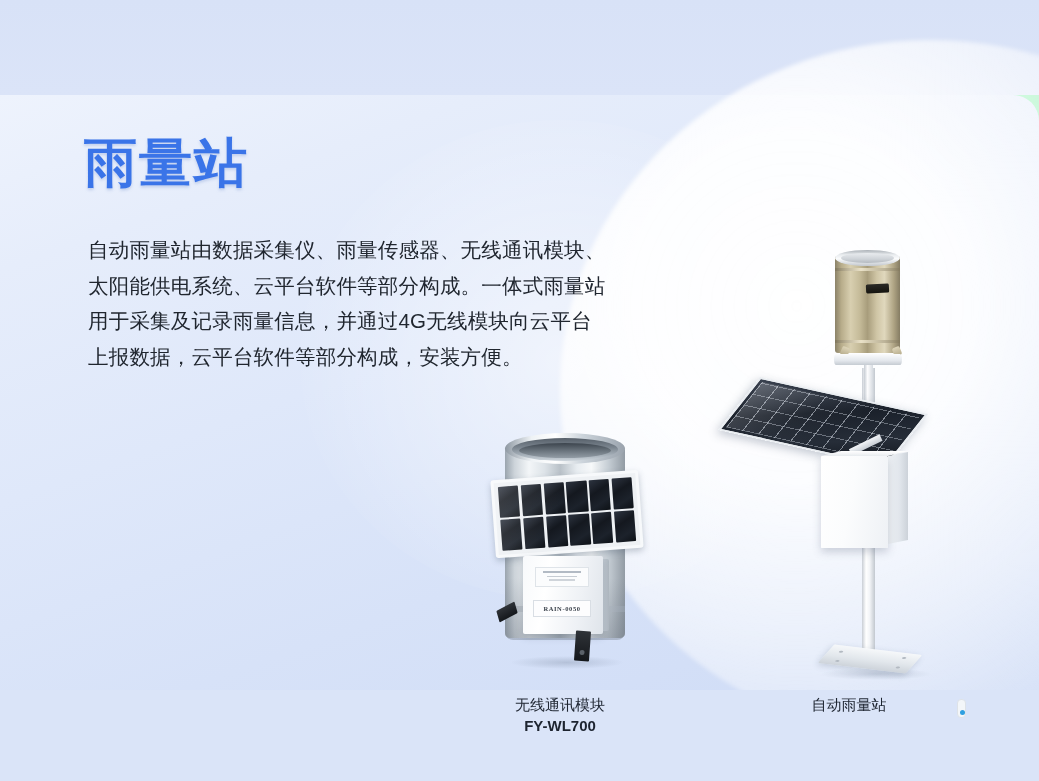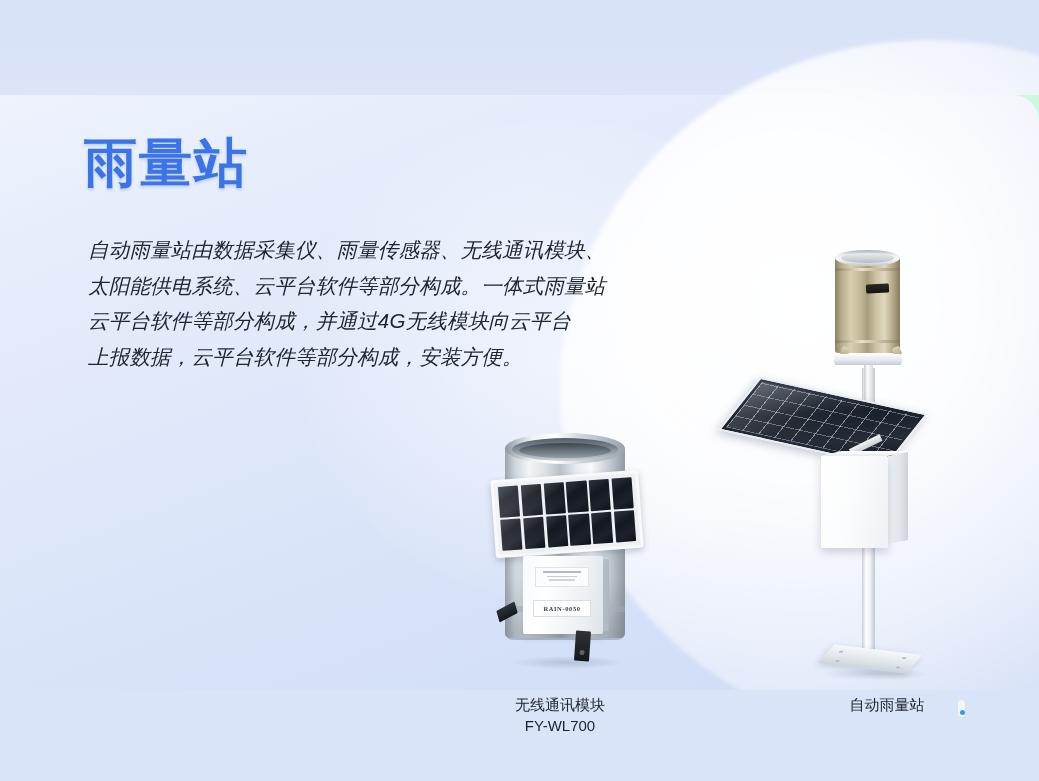--- a/index.html
+++ b/index.html
@@ -90,38 +90,37 @@
   }
 
   .body-copy {
     position: absolute;
     left: 88px; top: 232px;
     width: 640px;
     font-size: 20.5px;
     line-height: 35.5px;
     color: #20262f;
     letter-spacing: 0.2px;
-    font-style: italic;
   }
   .body-copy p { margin: 0; }
 
   
   .caption {
     position: absolute;
     text-align: center;
     font-size: 15px;
     line-height: 21px;
     color: #1d2430;
     width: 240px;
   }
   .caption .c-name { display: block; }
-  .caption .c-model { display: block; }
+  .caption .c-model { display: block; font-weight: bold; }
 
   #caption-left  { left: 440px; top: 694px; }
-  #caption-right { left: 767px; top: 694px; }
+  #caption-right { left: 729px; top: 694px; }
 
   
   #product-left {
     position: absolute;
     left: 455px; top: 428px;
     width: 215px; height: 250px;
   }
 
   
   .pa-cyl {
@@ -446,21 +445,21 @@
   <div class="bg-card"></div>
   <div class="bg-glow-right"></div>
   <div class="bg-glow-soft"></div>
   <div class="bg-bottom-band"></div>
 
   <div class="title">雨量站</div>
 
   <div class="body-copy">
     <p>自动雨量站由数据采集仪、雨量传感器、无线通讯模块、</p>
     <p>太阳能供电系统、云平台软件等部分构成。一体式雨量站</p>
-    <p>云平台软件等部分构成，并通过4G无线模块向云平台</p>
+    <p>用于采集及记录雨量信息，并通过4G无线模块向云平台</p>
     <p>上报数据，云平台软件等部分构成，安装方便。</p>
   </div>
 
   <div id="product-left">
     <div class="pa-shadow"></div>
     <div class="pa-cyl"></div>
     <div class="pa-cyl-shadow"></div>
     <div class="pa-band"></div>
     <div class="pa-rim-outer"></div>
     <div class="pa-rim-inner"></div>

